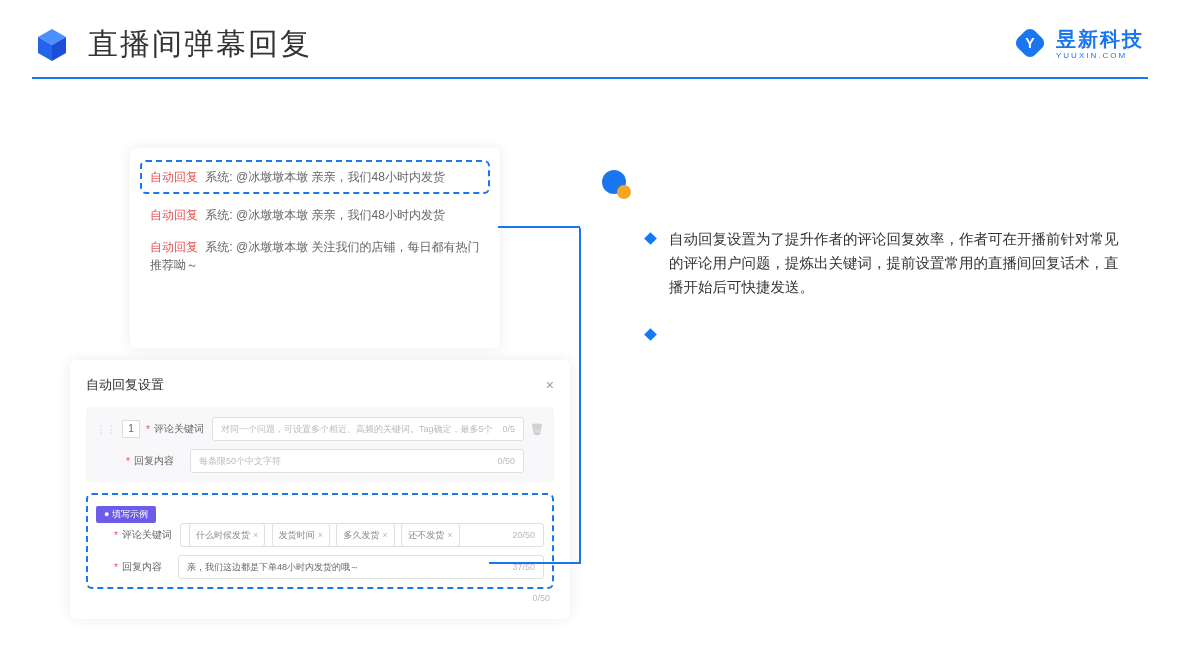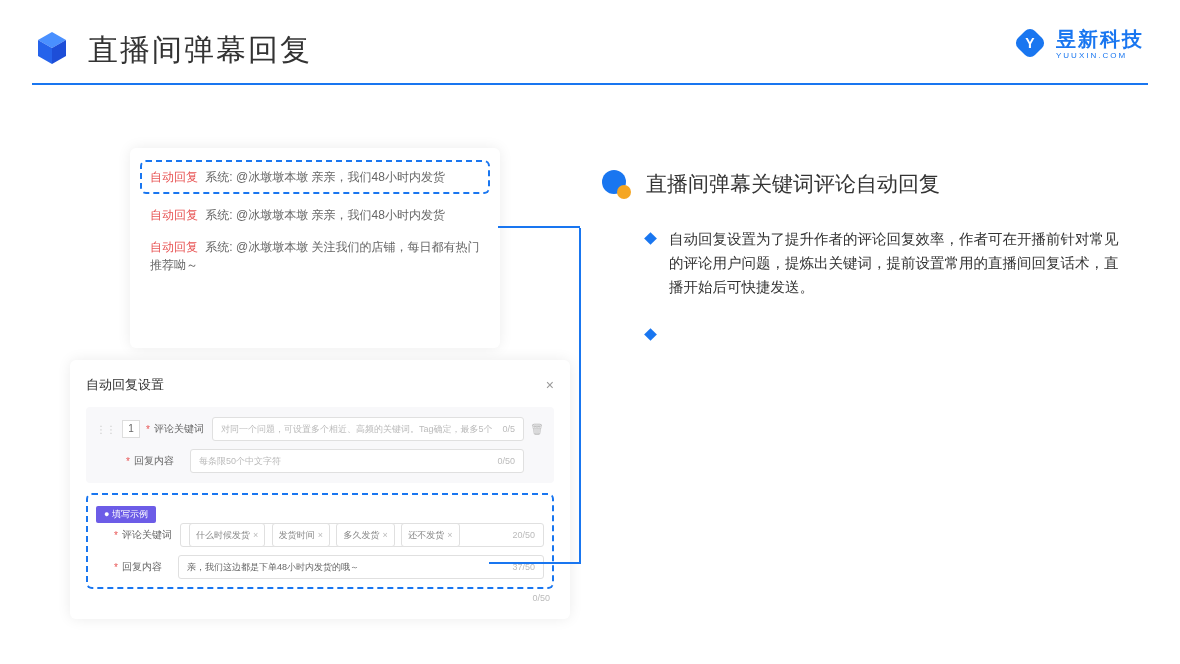--- a/index.html
+++ b/index.html
@@ -1,21 +1,21 @@
 <!DOCTYPE html>
 <html><head>
 <meta charset="utf-8">
 <style>
 * { margin: 0; padding: 0; box-sizing: border-box; }
 body { width: 1180px; height: 664px; background: #fff; font-family: "Microsoft YaHei", sans-serif; position: relative; overflow: hidden; }
 
 
 .header { display: flex; align-items: center; padding: 24px 32px 12px 32px; position: relative; }
 .cube-icon { width: 40px; height: 40px; margin-right: 16px; }
-.page-title { font-size: 30px; color: #333; font-weight: 500; letter-spacing: 2px; margin-top: 6px; }
+.page-title { font-size: 30px; color: #333; font-weight: 500; letter-spacing: 2px; }
 .brand { position: absolute; right: 36px; top: 26px; display: flex; align-items: center; }
 .brand-icon { width: 32px; height: 32px; margin-right: 10px; }
 .brand-text { font-size: 20px; color: #1976f0; font-weight: 600; letter-spacing: 2px; }
 .brand-sub { font-size: 8px; color: #1976f0; letter-spacing: 2px; display: block; margin-top: -2px; }
 .hr { height: 2px; background: #1976f0; margin: 0 32px 0 32px; }
 
 
 .left-col { position: absolute; left: 70px; top: 148px; width: 500px; }
 
 
@@ -169,21 +169,20 @@
 <div class="connector-h1"></div>
 <div class="connector-v"></div>
 <div class="connector-h2"></div>
 
 <div class="right-col">
   <div class="section-head">
     <svg class="bubble-icon" viewBox="0 0 32 32">
       <circle cx="14" cy="14" r="12" fill="#1976f0"></circle>
       <circle cx="24" cy="24" r="7" fill="#f5a623"></circle>
     </svg>
-    <div class="section-title">直播间弹幕关键词评论自动回复</div>
   </div>
   <div class="bullet">
     <div class="diamond"></div>
     <div class="bullet-text">自动回复设置为了提升作者的评论回复效率，作者可在开播前针对常见的评论用户问题，提炼出关键词，提前设置常用的直播间回复话术，直播开始后可快捷发送。</div>
   </div>
   <div class="bullet">
     <div class="diamond"></div>
   </div>
 </div>
 

